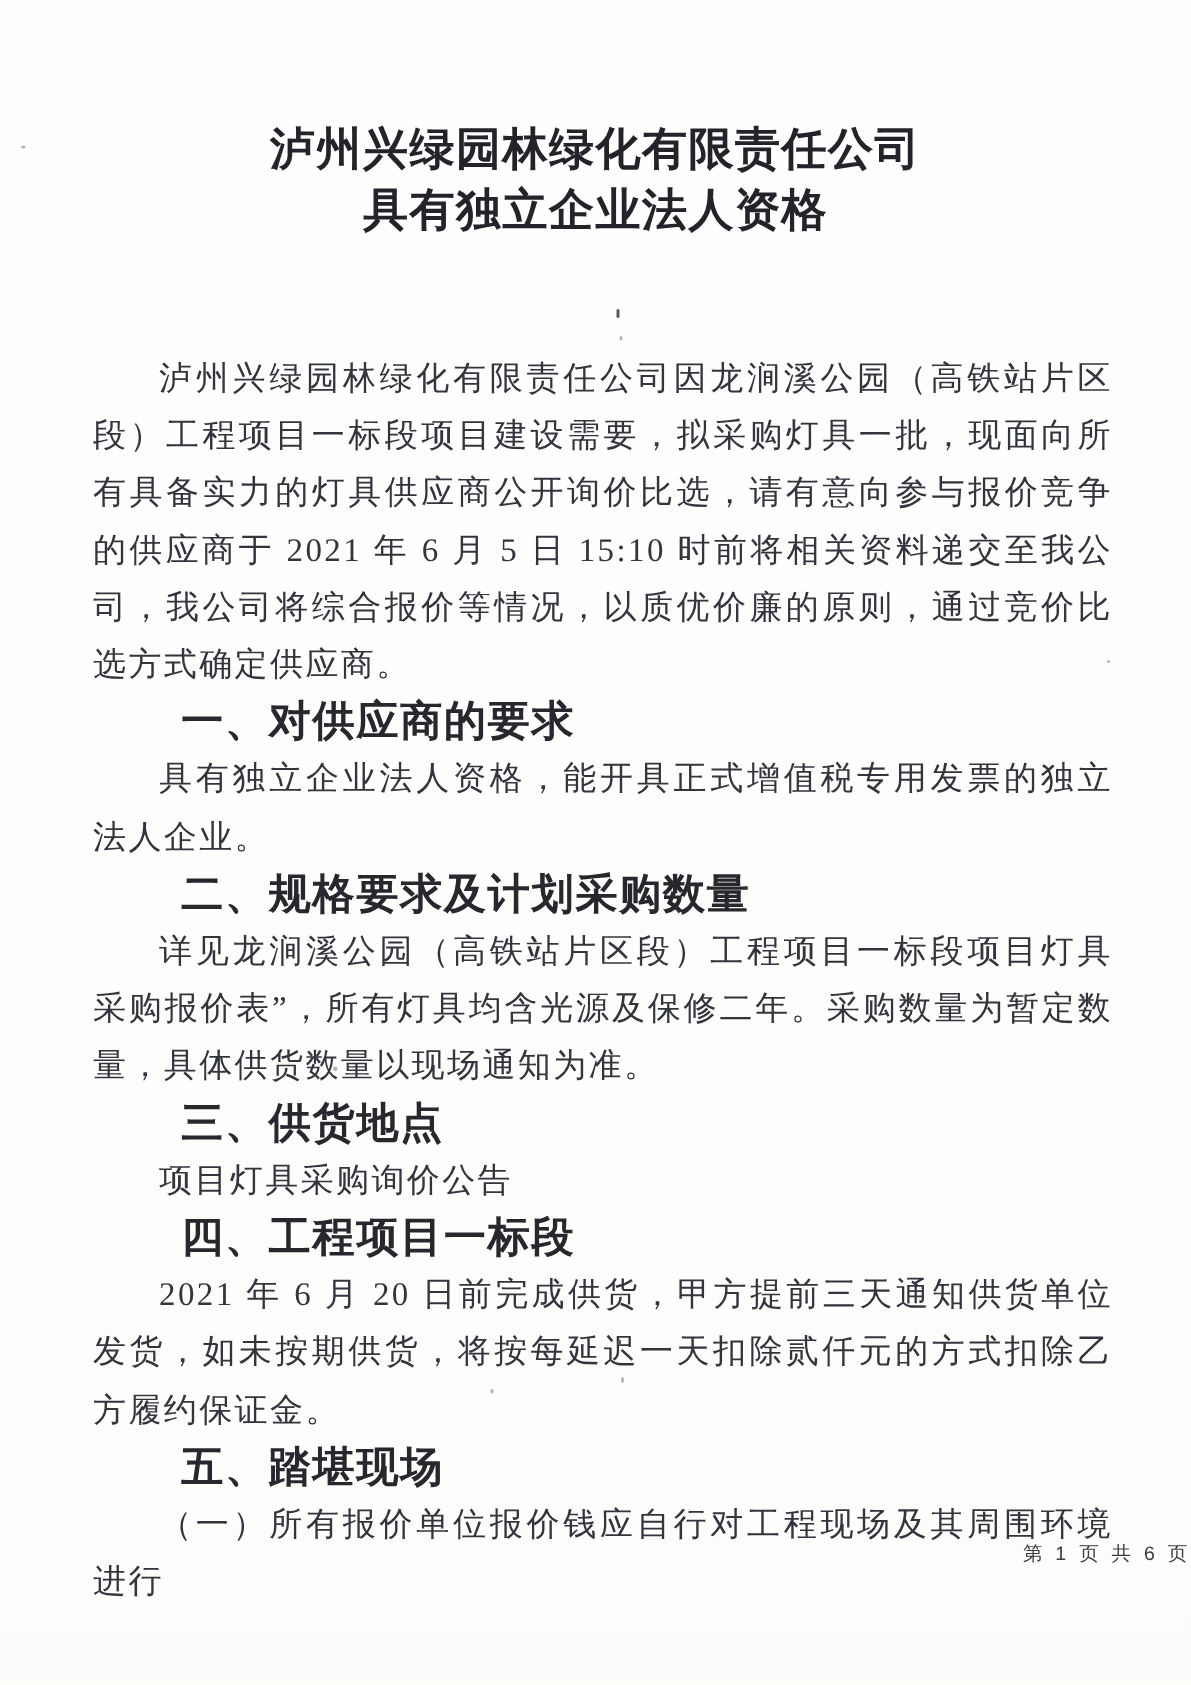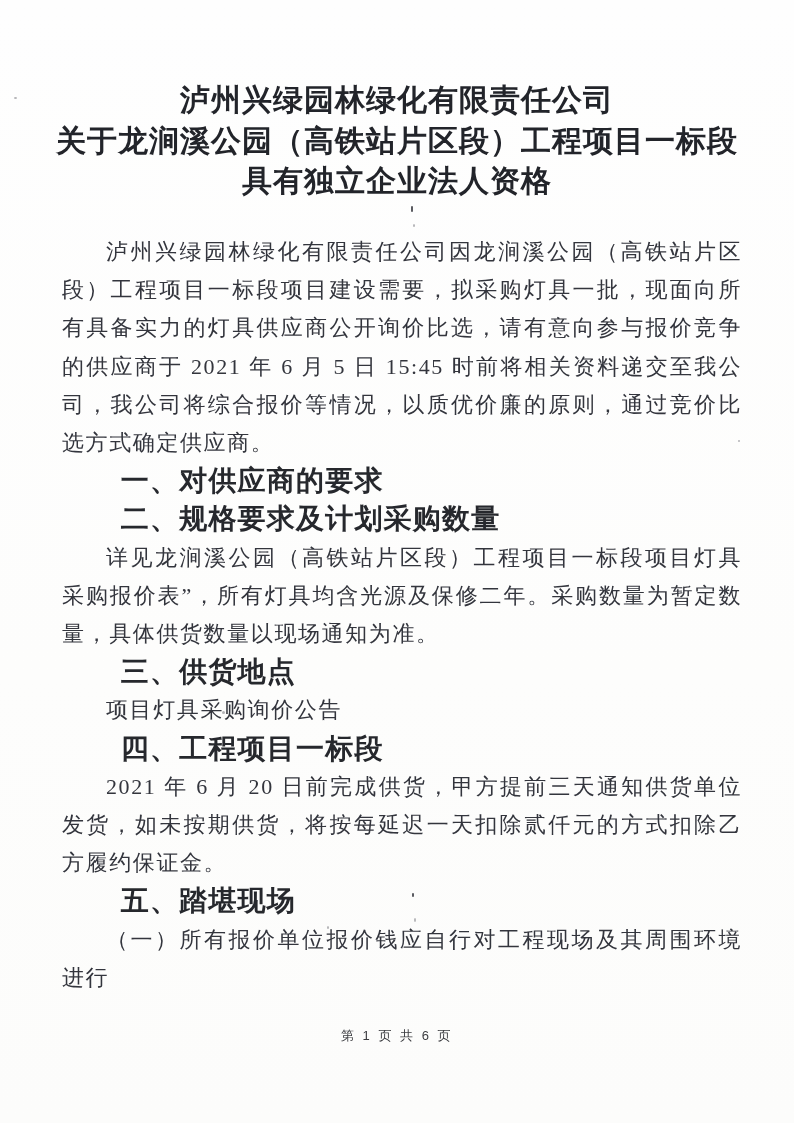--- a/index.html
+++ b/index.html
@@ -55,48 +55,48 @@
     line-height: 38.2px;
     letter-spacing: 1.2px;
     text-indent: 2.1em;
     color: #26282d;
   }
   .page-footer {
     position: absolute;
     top: 1027px;
     left: 0;
     right: 0;
-    text-align: center;
+    text-align: right;
     font-family: "Liberation Sans", "DejaVu Sans", sans-serif;
     font-size: 13px;
     letter-spacing: 2.5px;
     color: #3b3c40;
   }
   
   .speck {
     position: absolute;
     background: #5a5b61;
     border-radius: 50%;
   }
   .speck.faint { opacity: 0.45; }
 </style>
 </head>
 <body>
 
 <div class="page">
 
   <header class="title-block">
     <div>泸州兴绿园林绿化有限责任公司</div>
-    <div>关于龙涧溪公园（高铁站片区段）工程项目一标段</div>
     <div>具有独立企业法人资格</div>
   </header>
 
   <main class="doc-body">
-    <p class="para">泸州兴绿园林绿化有限责任公司因龙涧溪公园（高铁站片区段）工程项目一标段项目建设需要，拟采购灯具一批，现面向所有具备实力的灯具供应商公开询价比选，请有意向参与报价竞争的供应商于 2021 年 6 月 5 日 15:45 时前将相关资料递交至我公司，我公司将综合报价等情况，以质优价廉的原则，通过竞价比选方式确定供应商。</p>
+    <p class="para">泸州兴绿园林绿化有限责任公司因龙涧溪公园（高铁站片区段）工程项目一标段项目建设需要，拟采购灯具一批，现面向所有具备实力的灯具供应商公开询价比选，请有意向参与报价竞争的供应商于 2021 年 6 月 5 日 15:10 时前将相关资料递交至我公司，我公司将综合报价等情况，以质优价廉的原则，通过竞价比选方式确定供应商。</p>
     <h2 class="heading">一、对供应商的要求</h2>
+    <p class="para">具有独立企业法人资格，能开具正式增值税专用发票的独立法人企业。</p>
     <h2 class="heading">二、规格要求及计划采购数量</h2>
     <p class="para">详见龙涧溪公园（高铁站片区段）工程项目一标段项目灯具采购报价表”，所有灯具均含光源及保修二年。采购数量为暂定数量，具体供货数量以现场通知为准。</p>
     <h2 class="heading">三、供货地点</h2>
     <p class="para">项目灯具采购询价公告</p>
     <h2 class="heading">四、工程项目一标段</h2>
     <p class="para">2021 年 6 月 20 日前完成供货，甲方提前三天通知供货单位发货，如未按期供货，将按每延迟一天扣除贰仟元的方式扣除乙方履约保证金。</p>
     <h2 class="heading">五、踏堪现场</h2>
     <p class="para">（一）所有报价单位报价钱应自行对工程现场及其周围环境进行</p>
   </main>
 

